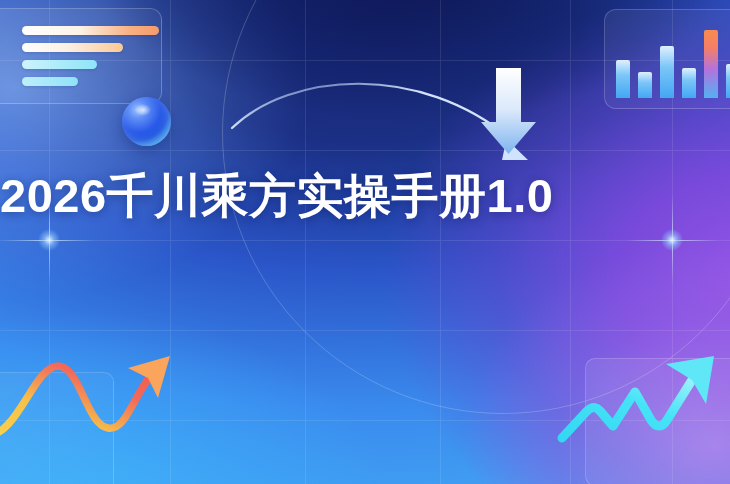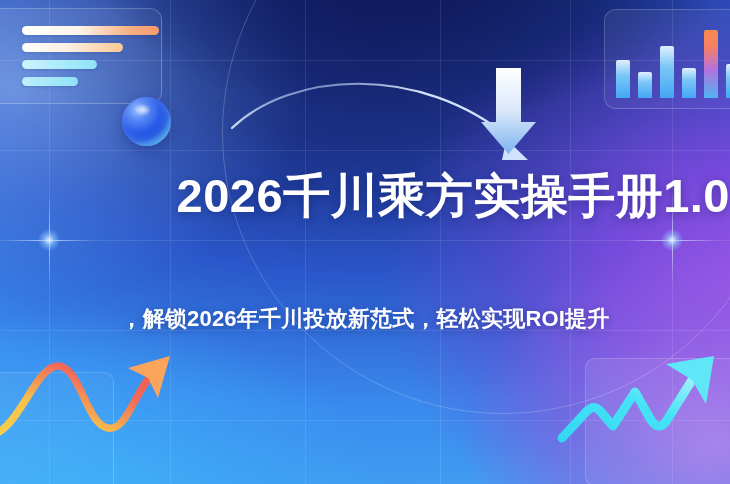--- a/index.html
+++ b/index.html
@@ -194,22 +194,21 @@
     height: 484px;
     pointer-events: none;
   }
 
   
   .title-block {
     position: absolute;
     left: 0;
     right: 0;
     top: 168px;
-    text-align: right;
-    margin-left: 21px;
+    text-align: left;
   }
   .title-line {
     color: #ffffff;
     font-size: 47px;
     line-height: 55px;
     font-weight: bold;
     letter-spacing: 0.5px;
     text-shadow: 0 2px 10px rgba(10,24,90,0.42);
     white-space: nowrap;
   }
@@ -354,15 +353,14 @@
     <g>
       <path d="M 562 438 L 586 412 C 592 406, 596 406, 601 412 L 613 426 L 635 392 L 651 420 C 656 428, 662 428, 667 420 L 692 380" fill="none" stroke="url(#gCyan)" stroke-width="9" stroke-linecap="round" stroke-linejoin="round"></path>
       <path d="M 666 364 L 714 356 L 706 404 L 692 380 Z" fill="#5fe7f8"></path>
     </g>
   </svg>
 
   <div class="title-block">
     <div class="title-line">2026千川乘方实操手册1.0</div>
   </div>
 
-  <div class="subtitle">，解锁2026年千川投放新范式，轻松实现ROI提升</div>
 
 </div>
 
 </body></html>

